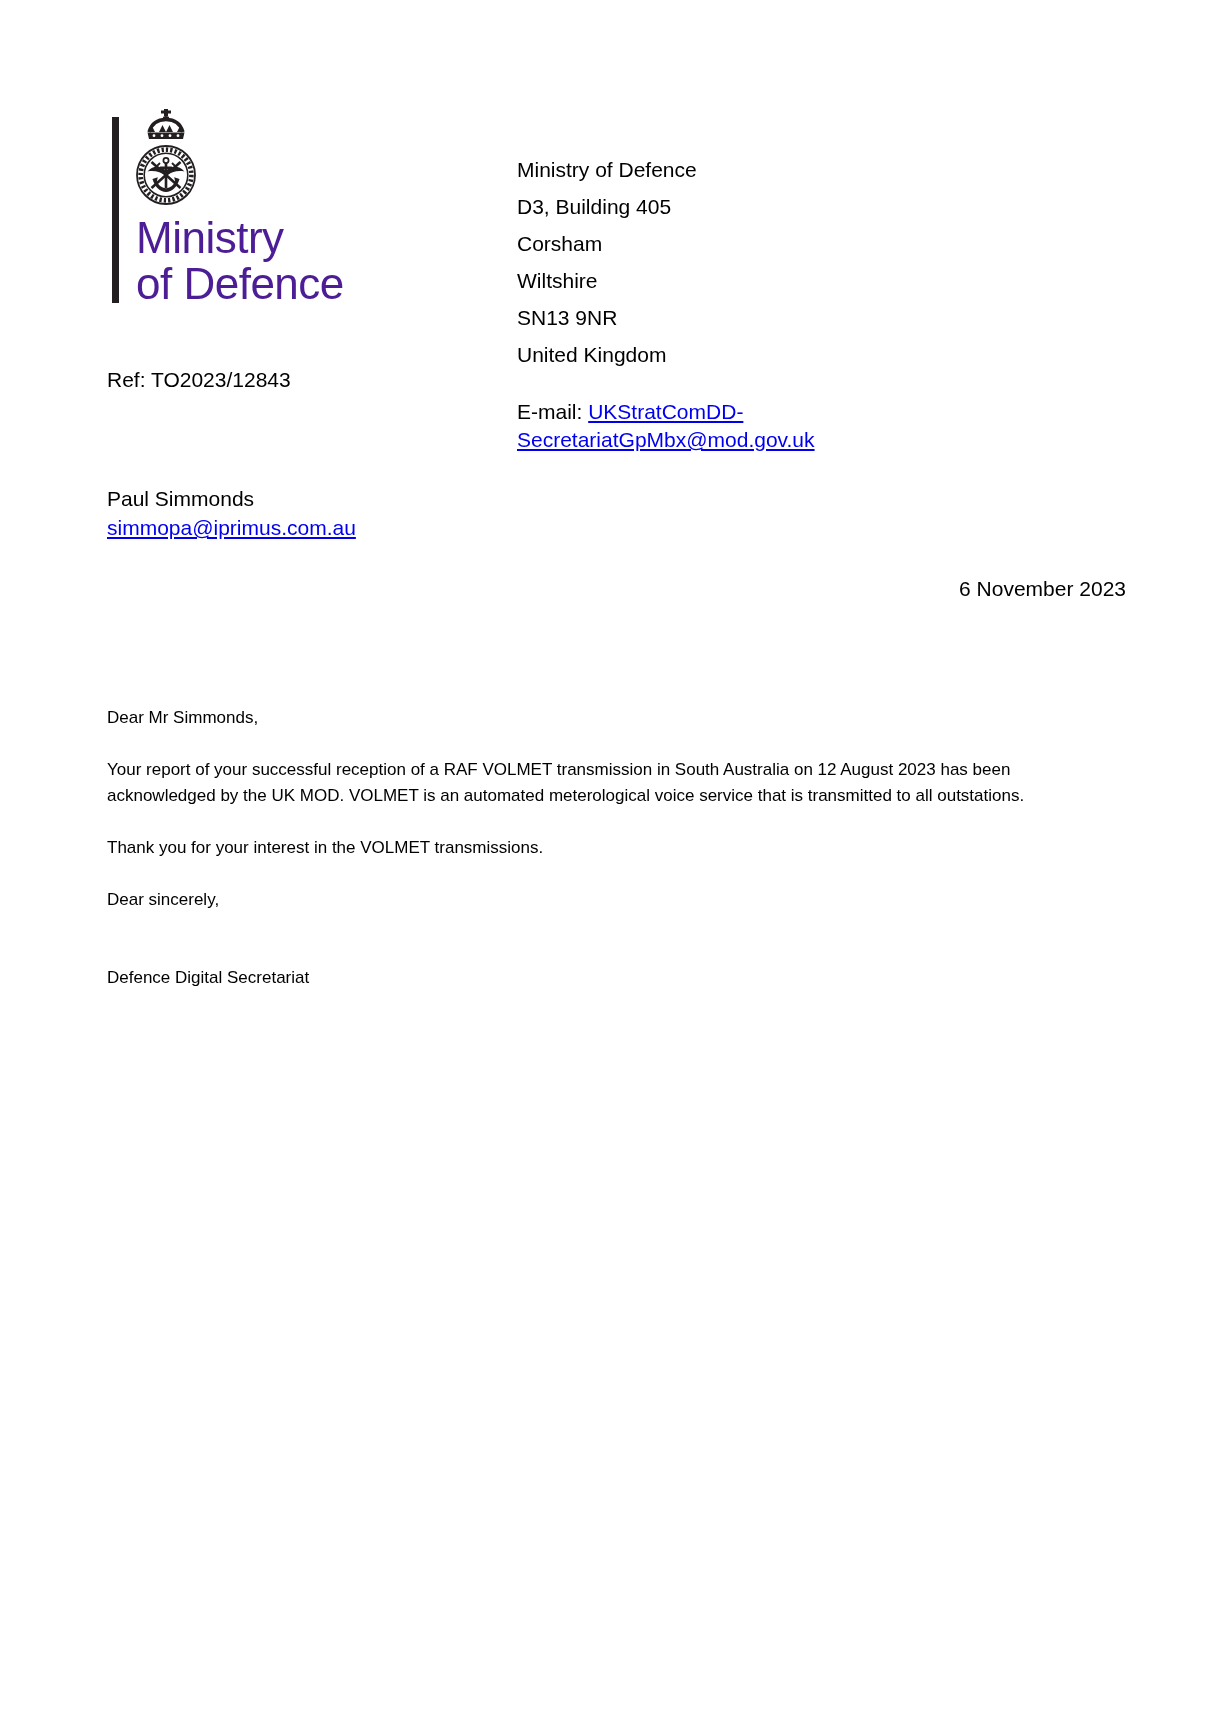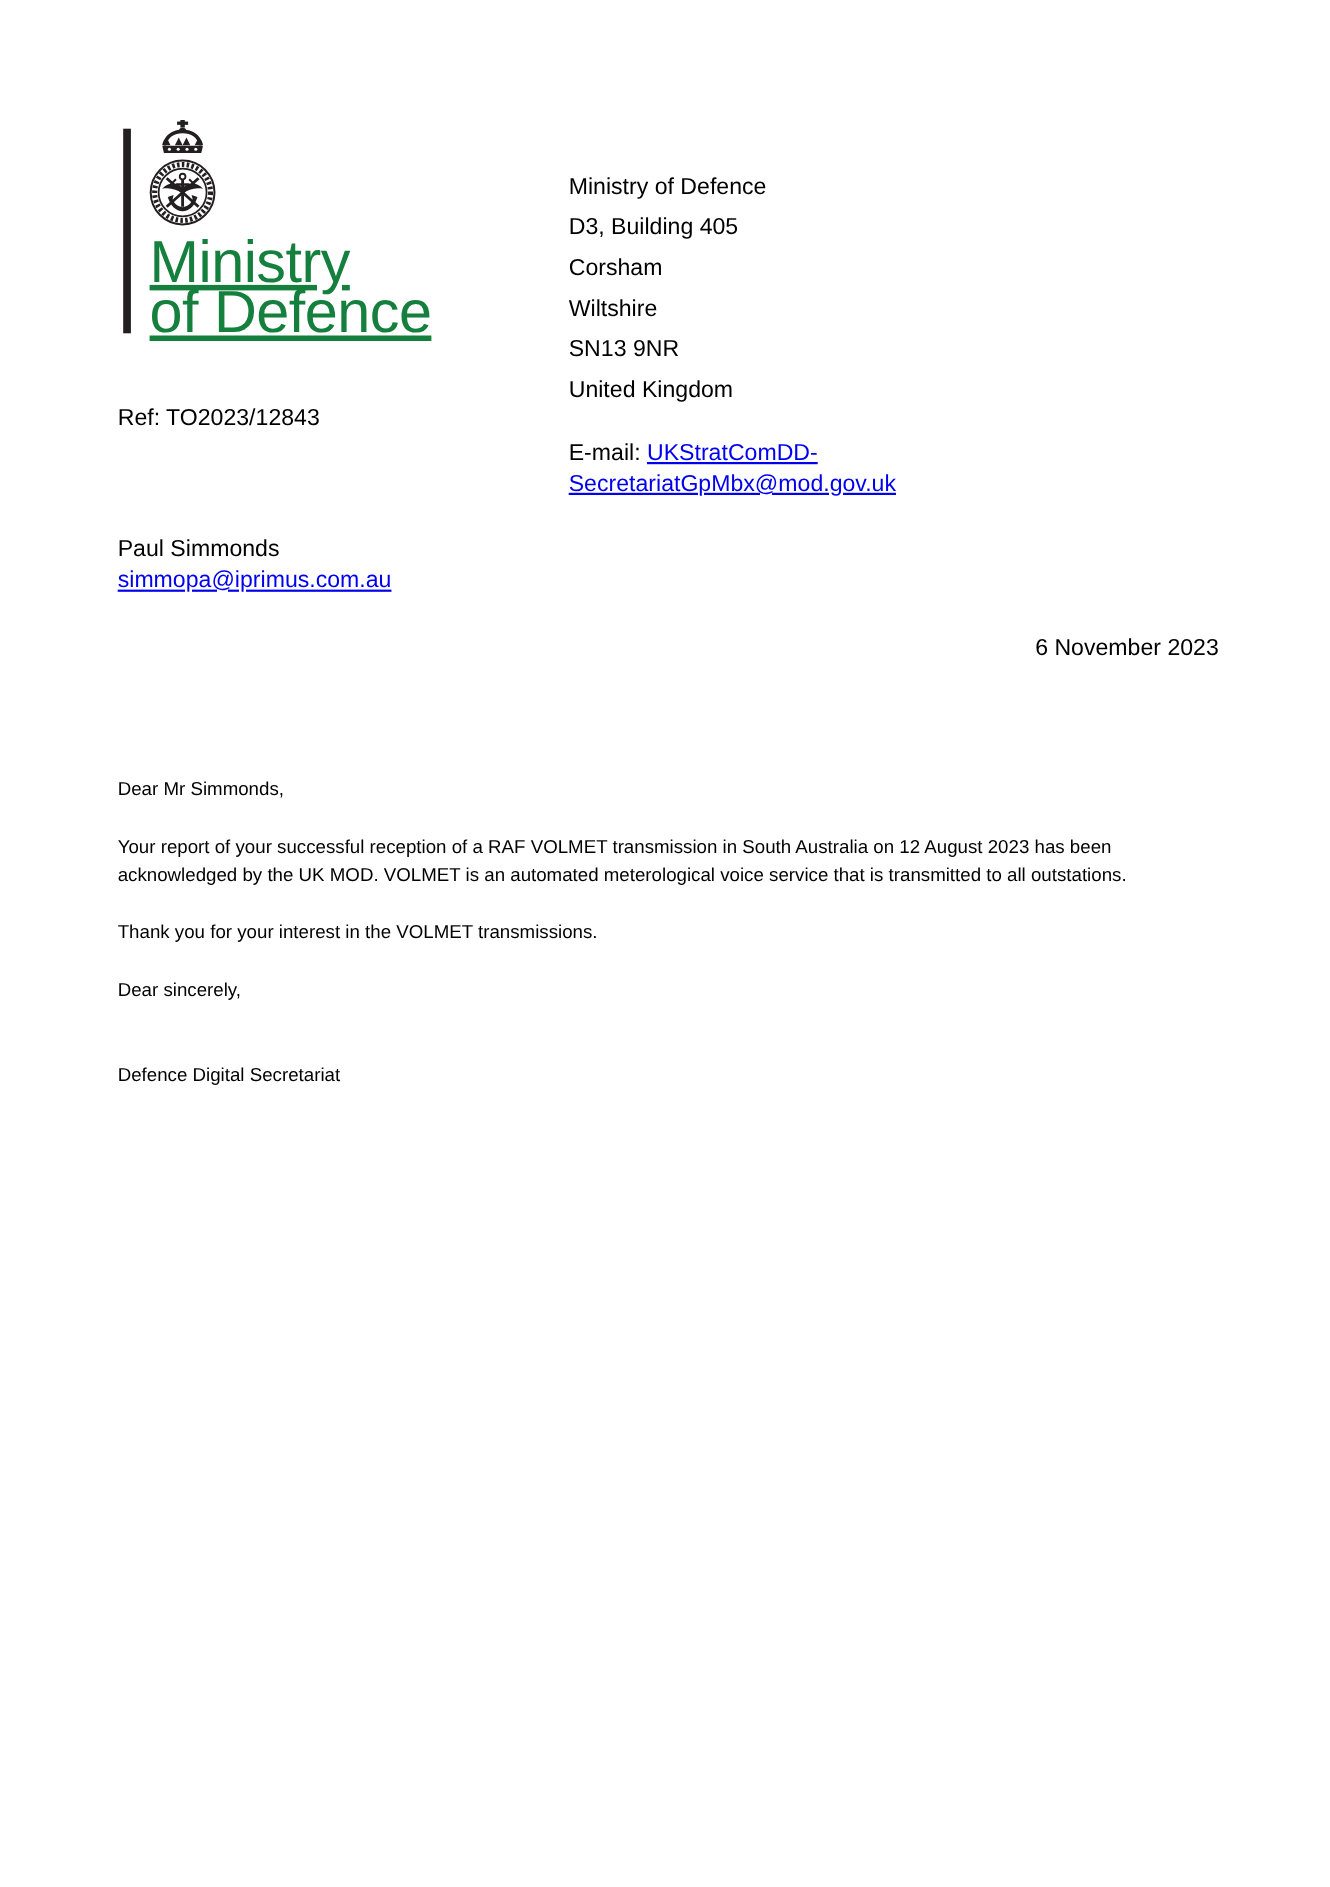--- a/index.html
+++ b/index.html
@@ -16,42 +16,42 @@
   }
   
   .logo { position: absolute; left: 112px; top: 107px; color: #231f20; }
   .logo-bar {
     position: absolute; left: 0; top: 10px;
     width: 7px; height: 186px; background: #231f20;
   }
   .logo-crest { position: absolute; left: 22px; top: 2px; }
   .logo-text {
     position: absolute; left: 24px; top: 108px;
-    font-size: 54px; line-height: 46px; letter-spacing: -0.5px;
-    color: #15803d; white-space: nowrap; text-decoration: underline;
+    font-size: 44px; line-height: 46px; letter-spacing: -0.5px;
+    color: #4c1d95; white-space: nowrap;
   }
   
   .sender-address {
     position: absolute; left: 517px; top: 103px;
     font-size: 21px; line-height: 37px; margin-top: 48px;
   }
   
   .ref-line { position: absolute; left: 107px; top: 368px; font-size: 21px; }
   .email-block {
     position: absolute; left: 517px; top: 398px;
     width: 330px; font-size: 21px; line-height: 28px;
   }
   
   .recipient {
     position: absolute; left: 107px; top: 484px;
     font-size: 21px; line-height: 29px;
   }
   
   .date-line {
-    position: absolute; right: 101px; top: 577px;
+    position: absolute; right: 83px; top: 577px;
     font-size: 21px; text-align: right;
   }
   
   .letter-body {
     position: absolute; left: 107px; top: 705px;
     width: 1010px; font-size: 17px; line-height: 26px;
   }
   .letter-body p { margin-bottom: 26px; }
   .signature-block { margin-top: 52px; }
   

